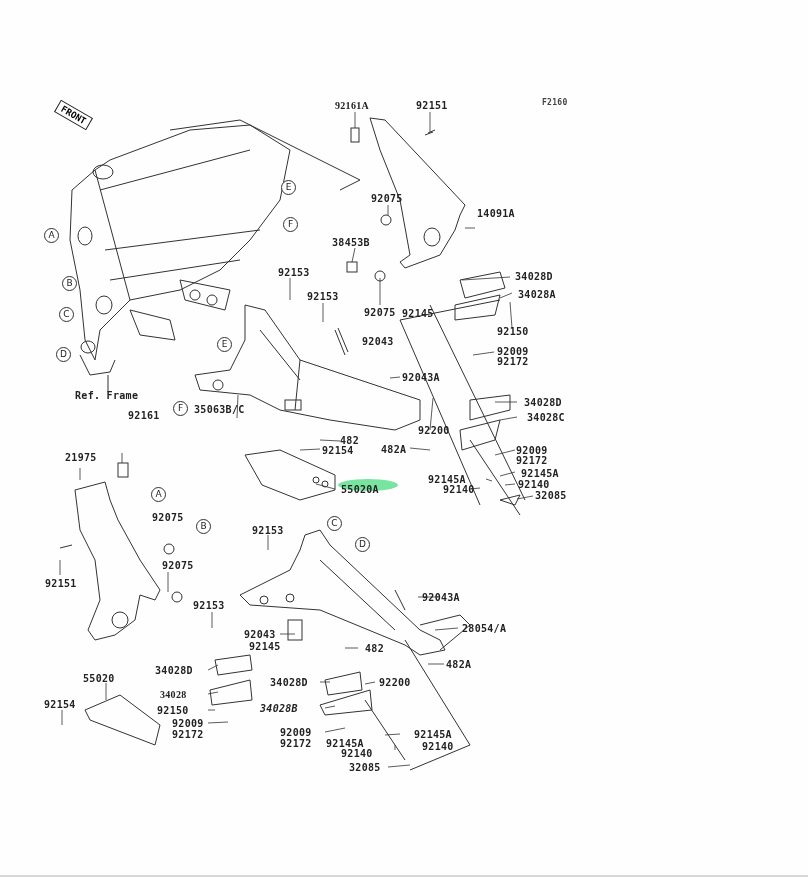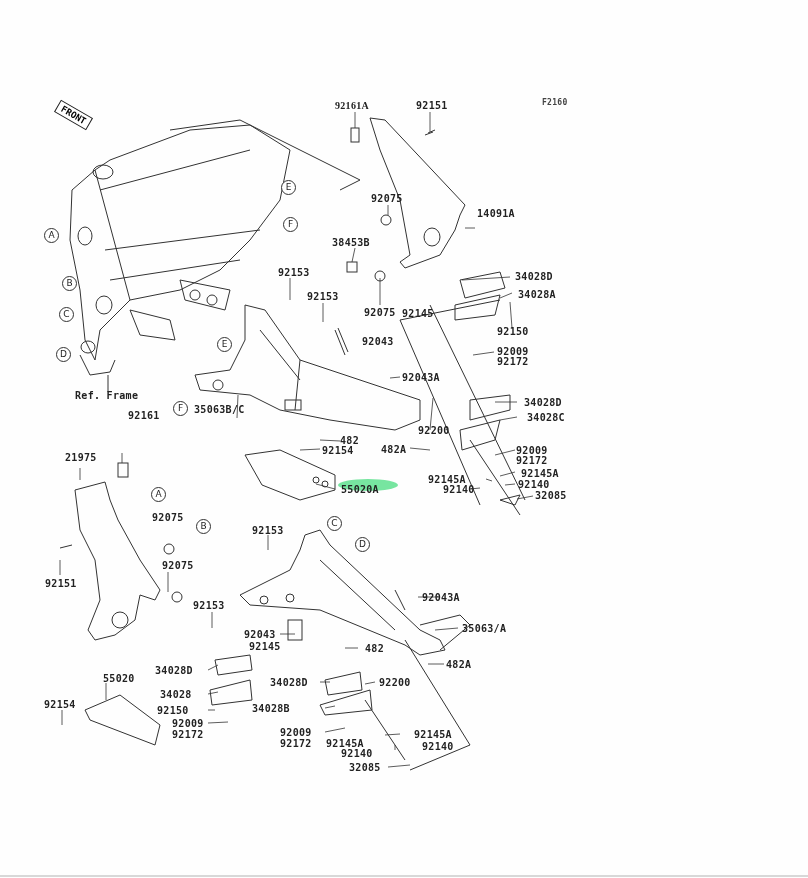--- a/index.html
+++ b/index.html
@@ -204,33 +204,33 @@
   <div class="lbl" style="left:535px;top:490px;">32085</div>
 
   <div class="lbl" style="left:100px;top:410px;margin-left:28px;">92161</div>
   <div class="lbl" style="left:65px;top:452px;">21975</div>
   <div class="lbl" style="left:152px;top:512px;">92075</div>
   <div class="lbl" style="left:162px;top:560px;">92075</div>
   <div class="lbl" style="left:45px;top:578px;">92151</div>
   <div class="lbl" style="left:252px;top:525px;">92153</div>
   <div class="lbl" style="left:193px;top:600px;">92153</div>
   <div class="lbl" style="left:422px;top:592px;">92043A</div>
-  <div class="lbl" style="left:462px;top:623px;">35063/A</div>
+  <div class="lbl" style="left:462px;top:623px;">28054/A</div>
   <div class="lbl" style="left:244px;top:629px;">92043</div>
   <div class="lbl" style="left:249px;top:641px;">92145</div>
   <div class="lbl" style="left:365px;top:643px;">482</div>
   <div class="lbl" style="left:446px;top:659px;">482A</div>
   <div class="lbl" style="left:155px;top:665px;">34028D</div>
-  <div class="lbl" style="left:83px;top:673px;margin-left:20px;">55020</div>
-  <div class="lbl" style="left:160px;top:689px;">34028</div>
+  <div class="lbl" style="left:83px;top:673px;">55020</div>
+  <div class="lbl" style="left:160px;top:689px;font-family:Liberation Serif, serif;">34028</div>
   <div class="lbl" style="left:270px;top:677px;">34028D</div>
   <div class="lbl" style="left:379px;top:677px;">92200</div>
   <div class="lbl" style="left:44px;top:699px;">92154</div>
   <div class="lbl" style="left:157px;top:705px;">92150</div>
-  <div class="lbl" style="left:252px;top:703px;">34028B</div>
+  <div class="lbl" style="left:260px;top:703px;font-style:italic;">34028B</div>
   <div class="lbl" style="left:172px;top:718px;">92009</div>
   <div class="lbl" style="left:172px;top:729px;">92172</div>
   <div class="lbl" style="left:280px;top:727px;">92009</div>
   <div class="lbl" style="left:280px;top:738px;">92172</div>
   <div class="lbl" style="left:326px;top:738px;">92145A</div>
   <div class="lbl" style="left:414px;top:729px;">92145A</div>
   <div class="lbl" style="left:341px;top:748px;">92140</div>
   <div class="lbl" style="left:422px;top:741px;">92140</div>
   <div class="lbl" style="left:349px;top:762px;">32085</div>
 

